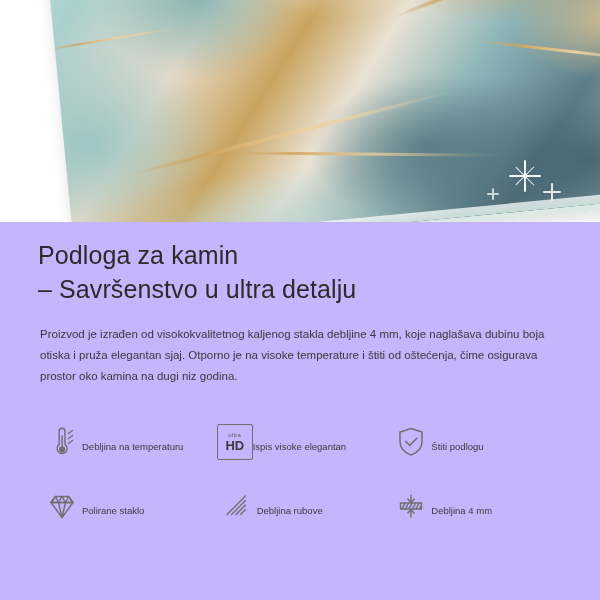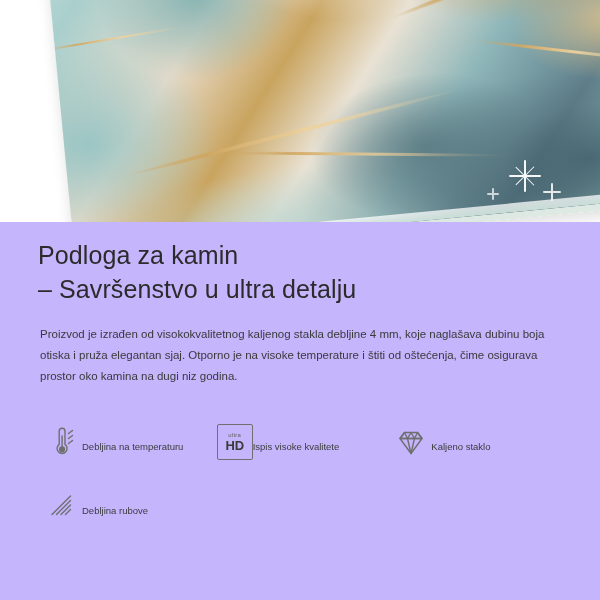--- a/index.html
+++ b/index.html
@@ -238,48 +238,72 @@
         <div class="feature-label">Debljina na temperaturu</div>
       </div>
 
       <div class="feature">
         <div class="feature-icon">
           <div class="hd-box">
             <span class="t1">ultra</span>
             <span class="t2">HD</span>
           </div>
         </div>
-        <div class="feature-label">Ispis visoke kvalitete</div>
-      </div>
-
+        <div class="feature-label">Ispis visoke elegantan</div>
+      </div>
+
+      <div class="feature">
+        <div class="feature-icon">
+          <svg class="ico-svg" width="40" height="40" viewBox="0 0 40 40" aria-hidden="true">
+            <path d="M20 6.5l11 3.6v9.4c0 6.4-4.6 11.1-11 13.6-6.4-2.5-11-7.2-11-13.6V10.1z" fill="none" stroke="#6f6f6f" stroke-width="1.5"></path>
+            <path d="M14.8 19.6l3.9 3.9 7-7.2" fill="none" stroke="#6f6f6f" stroke-width="1.6" stroke-linecap="round" stroke-linejoin="round"></path>
+          </svg>
+        </div>
+        <div class="feature-label">Štiti podlogu</div>
+      </div>
 
       <div class="feature">
         <div class="feature-icon">
           <svg class="ico-svg" width="40" height="40" viewBox="0 0 40 40" aria-hidden="true">
             <g fill="none" stroke="#6f6f6f" stroke-width="1.4" stroke-linejoin="round">
               <path d="M9 16.5h22L20 31.5z"></path>
               <path d="M13.5 10.5h13L31 16.5H9z"></path>
               <path d="M9 16.5l4.5-6 3 6 3.5-6 3.5 6 3-6 4.5 6"></path>
               <path d="M16.5 16.5L20 31.5l3.5-15"></path>
             </g>
           </svg>
         </div>
-        <div class="feature-label">Kaljeno staklo</div>
+        <div class="feature-label">Polirane staklo</div>
       </div>
 
       <div class="feature">
         <div class="feature-icon">
           <svg class="ico-svg" width="40" height="40" viewBox="0 0 40 40" aria-hidden="true">
             <g fill="none" stroke="#6f6f6f" stroke-width="1.4" stroke-linecap="round">
               <path d="M10 28.5L28.5 10"></path>
               <path d="M14.5 28.5L28.5 14.5"></path>
               <path d="M19 28.5L28.5 19"></path>
               <path d="M23.5 28.5L28.5 23.5"></path>
             </g>
           </svg>
         </div>
         <div class="feature-label">Debljina rubove</div>
       </div>
 
+      <div class="feature">
+        <div class="feature-icon">
+          <svg class="ico-svg" width="40" height="40" viewBox="0 0 40 40" aria-hidden="true">
+            <g fill="none" stroke="#6f6f6f" stroke-width="1.4" stroke-linecap="round">
+              <line x1="20" y1="9" x2="20" y2="15.5"></line>
+              <path d="M16.8 13l3.2 3.2 3.2-3.2"></path>
+              <line x1="20" y1="31" x2="20" y2="24.5"></line>
+              <path d="M16.8 27l3.2-3.2 3.2 3.2"></path>
+              <rect x="9.5" y="17" width="21" height="6"></rect>
+              <path d="M11 23l3-6M14.5 23l3-6M18 23l3-6M21.5 23l3-6M25 23l3-6M28.5 23l1.8-3.6"></path>
+            </g>
+          </svg>
+        </div>
+        <div class="feature-label">Debljina 4 mm</div>
+      </div>
 
     </div>
   </div>
 </div>
 
 </body></html>

